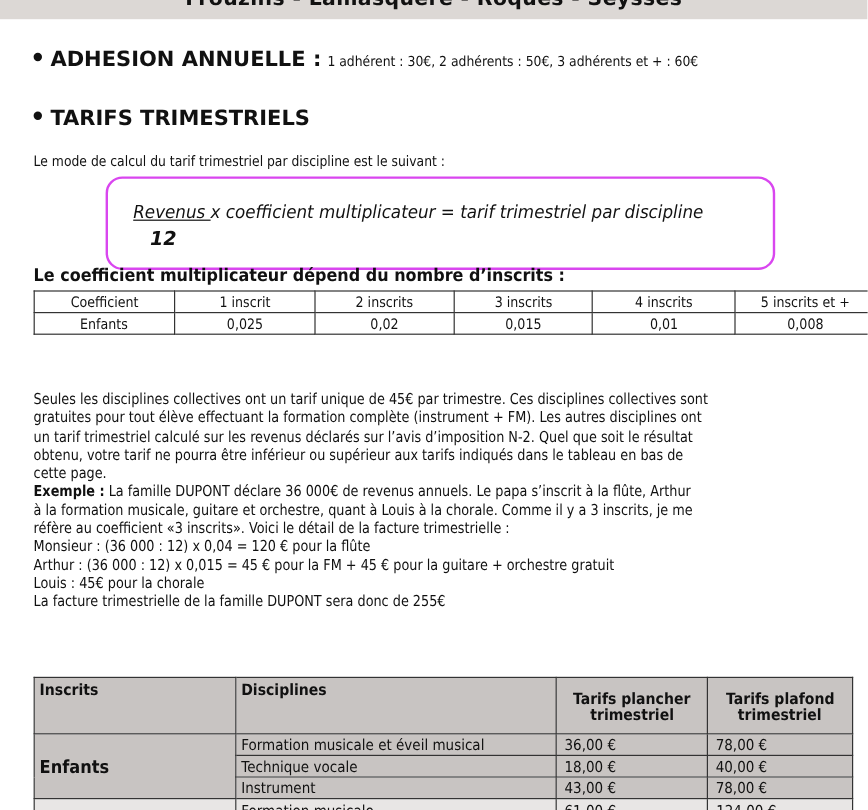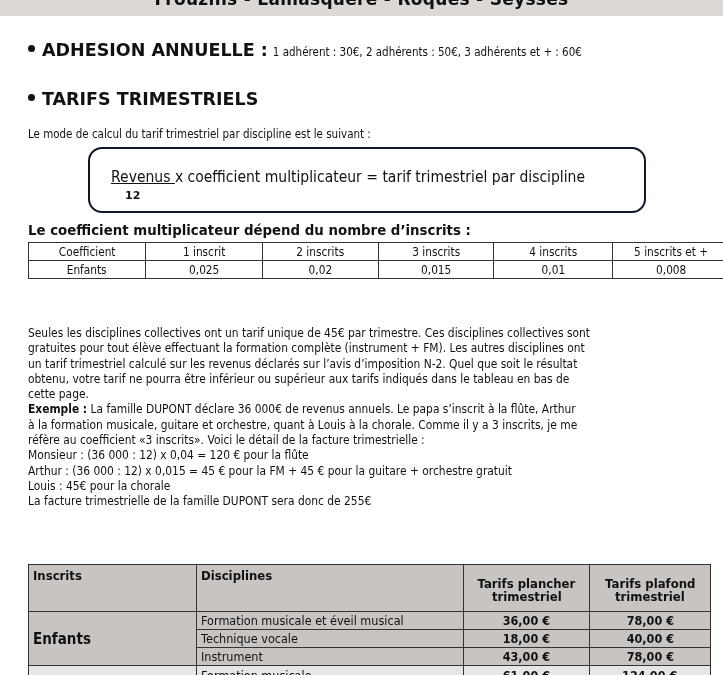--- a/index.html
+++ b/index.html
@@ -22,26 +22,26 @@
   }
   .h-adhesion .big { font-weight: bold; font-size: 17.5px; }
   .h-adhesion .small { font-size: 11.5px; font-family: "DejaVu Sans Condensed", "DejaVu Sans", sans-serif; }
   .h-tarifs {
     position: absolute; left: 28px; top: 89px; font-weight: bold; font-size: 17.5px; white-space: nowrap; text-align: center;
   }
   .bullet { display: inline-block; width: 7px; height: 7px; background: #111; border-radius: 50%; margin-right: 7px; vertical-align: middle; position: relative; top: -3px; }
   .cond { font-size: 12px; transform: scaleX(0.86); transform-origin: left; white-space: nowrap; }
   .intro { position: absolute; left: 28px; top: 127px; }
   .formula-box {
-    position: absolute; left: 88px; top: 147px; width: 558px; height: 66px;
-    border: 2px solid #0f172a; border-radius: 14px; box-sizing: border-box;
+    position: absolute; left: 88px; top: 147px; width: 558px; height: 78px;
+    border: 2px solid #d946ef; border-radius: 14px; box-sizing: border-box; font-style: italic;
   }
   .formula-line { position: absolute; left: 21px; top: 19px; font-size: 15px; white-space: nowrap; transform: scaleX(0.93); transform-origin: left; }
   .formula-line .revenus { text-decoration: underline; }
-  .formula-12 { position: absolute; left: 35px; top: 40px; font-size: 11px; font-weight: bold; }
+  .formula-12 { position: absolute; left: 35px; top: 40px; font-size: 16px; font-weight: bold; }
   .coef-title { position: absolute; left: 28px; top: 222px; font-weight: bold; font-size: 14.5px; white-space: nowrap; transform: scaleX(0.92); transform-origin: left; }
   table.coef {
     position: absolute; left: 28px; top: 242px; width: 702px;
     border-collapse: collapse; font-size: 12px; table-layout: fixed;
   }
   table.coef td {
     border: 1px solid #333; text-align: center; height: 17px; padding: 0;
     white-space: nowrap; overflow: hidden;
   }
   table.coef td span { display: inline-block; transform: scaleX(0.88); }
@@ -55,21 +55,21 @@
     position: absolute; left: 28px; top: 564px; width: 682px;
     border-collapse: collapse; table-layout: fixed; font-size: 12.5px;
   }
   table.tarifs td {
     border: 1.5px solid #333; padding: 0 4px; white-space: nowrap; overflow: hidden;
     background: #c8c4c2;
   }
   table.tarifs tr.head td { height: 34px; vertical-align: top; font-weight: bold; font-size: 13px; padding-top: 3px; text-decoration: underline; }
   table.tarifs tr.head td.center { text-align: center; line-height: 13px; padding-top: 12px; }
   table.tarifs tr.row td { height: 17px; }
-  table.tarifs td.num { text-align: center; font-weight: bold; }
+  table.tarifs td.num { text-align: left; }
   table.tarifs td.group { font-weight: bold; font-size: 15px; vertical-align: middle; }
   table.tarifs tr.light td { background: #e8e6e5; margin-left: 32px; }
   .sq { display: inline-block; transform: scaleX(0.9); transform-origin: left; }
   .sqc { display: inline-block; transform: scaleX(0.9); }
 </style>
 </head>
 <body>
 
 <div class="header-band">
   <span>Frouzins - Lamasquère - Roques - Seysses</span>

